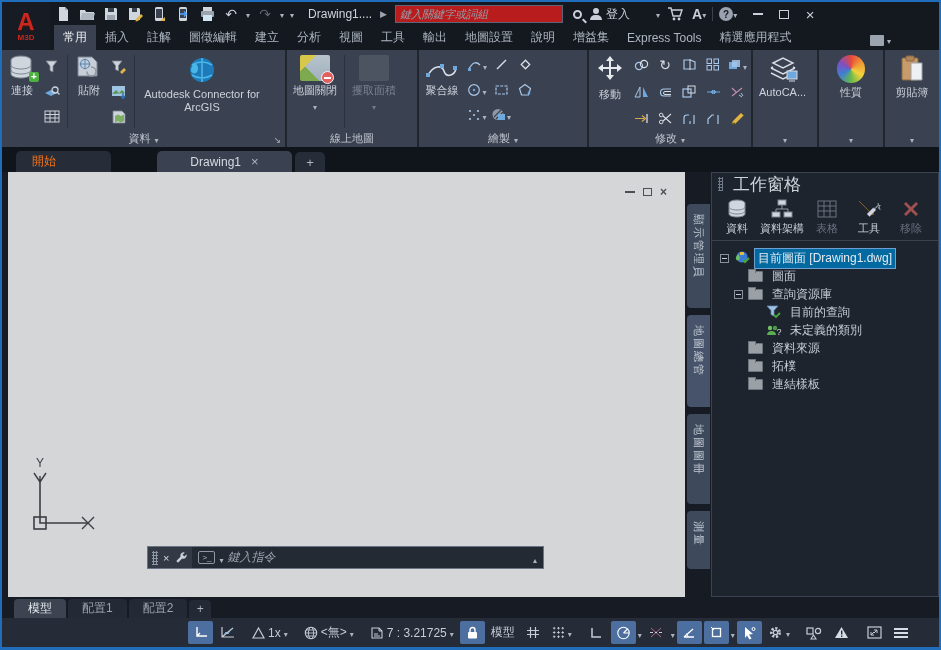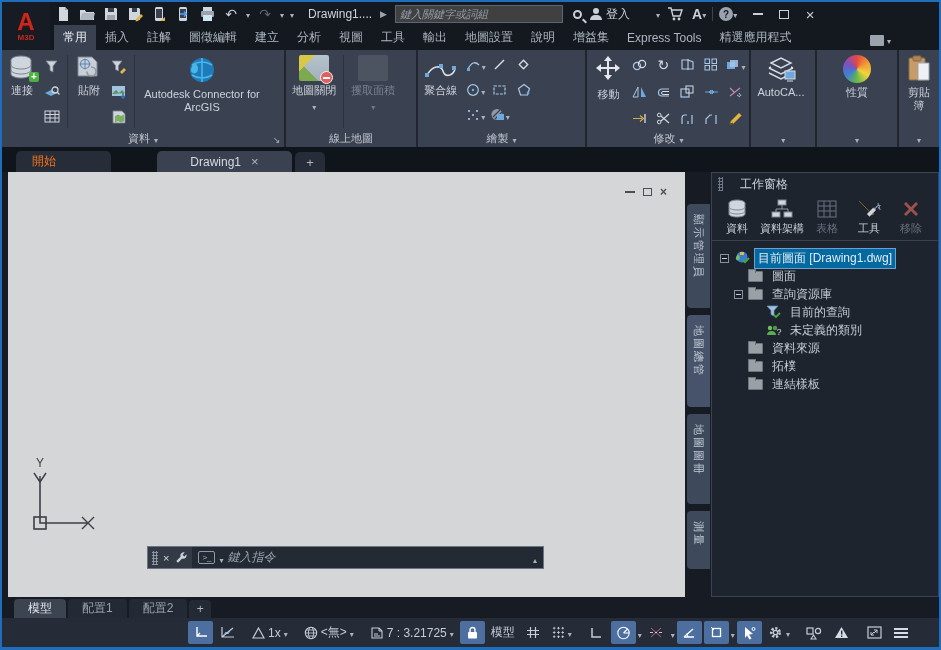--- a/index.html
+++ b/index.html
@@ -19,21 +19,21 @@
     text-shadow:0 1px 1px #5a0f0a; }
   .logo .sub { color:#c8281e; font-size:8px; font-weight:bold; }
   .qat { display:flex; align-items:center; gap:6px; }
   .qbtn { width:18px; height:18px; display:flex; align-items:center; justify-content:center; }
   .caret::after { content:"▾"; font-size:8px; color:#aab2bd; }
   .caret-up::after { content:"▴"; font-size:8px; color:#aab2bd; }
   .undo { font-size:14px; color:#c9d0d9; }
   .redo { font-size:14px; color:#5f6875; }
   .doc-title { margin:0 8px 0 14px; color:#cfd5dc; }
   .tb-arrow { color:#9aa3ae; font-size:9px; margin-right:8px; }
-  .searchbox { display:flex; align-items:center; background:#404040;
+  .searchbox { display:flex; align-items:center; background:#b91c1c;
     border:1px solid #5b6577; height:18px; width:168px; padding:0 4px; }
   .searchbox input { flex:1; background:transparent; border:none; outline:none;
     color:#cfd5dc; font-style:italic; font-size:11px; width:100%;
     font-family:"Liberation Sans",sans-serif; }
   .searchbox input::placeholder { color:#939daa; }
   .mag { width:9px; height:9px; border:2px solid #c9d0d9; border-radius:50%;
     position:relative; margin:0 8px 0 10px; }
   .mag::after { content:""; position:absolute; width:5px; height:2px; background:#c9d0d9;
     transform:rotate(45deg); left:7px; top:8px; }
   .person { width:12px; height:12px; position:relative; margin-right:4px; }
@@ -134,22 +134,22 @@
   .sidetabs { width:26px; display:flex; flex-direction:column; align-items:center;
     padding-top:32px; gap:7px; background:#171c24; }
   .vtab { writing-mode:vertical-rl; text-orientation:sideways; background:#3e4a5c;
     color:#c3cad4; font-size:11px; padding:10px 4px; border-radius:4px 0 0 4px;
     letter-spacing:2px; }
   .vtab.active { background:#46536a; }
 
   
   .taskpane { flex:1; background:#1e242e; border:1px solid #3c4454; display:flex;
     flex-direction:column; }
-  .tp-header { height:22px; display:flex; align-items:center; gap:17px; padding:0 6px;
-    color:#ced4db; font-size:12px; }
+  .tp-header { height:22px; display:flex; align-items:center; gap:10px; padding:0 6px;
+    color:#ced4db; font-size:17px; }
   .tp-grip { width:5px; height:14px;
     background-image:radial-gradient(#6f7987 1px, transparent 1.2px);
     background-size:3px 3px; }
   .tp-toolbar { display:flex; align-items:flex-end; gap:4px; padding:4px 6px 4px;
     border-bottom:1px solid #39414e; }
   .tpbtn { display:flex; flex-direction:column; align-items:center; gap:2px;
     font-size:11px; color:#c6ccd4; min-width:38px; }
   .tpbtn.disabled { color:#6a7280; }
   .tree { padding:8px 4px; font-size:12px; color:#c6ccd4; }
   .trow { display:flex; align-items:center; height:18px; }
@@ -612,21 +612,21 @@
               <path d="M22 26h6" stroke="#d7dde4"></path>
             </svg>
           <span>AutoCA...</span>
         </div>
       </div>
       <div class="panel-label">
           <span class="caret"></span>
         </div>
     </div>
 
-    <div class="panel" style="width:80px">
+    <div class="panel" style="width:64px">
       <div class="panel-body" style="justify-content:center">
         <div class="rbig">
           <span class="colorwheel"></span>
           <span>性質</span>
         </div>
       </div>
       <div class="panel-label">
           <span class="caret"></span>
         </div>
     </div>

